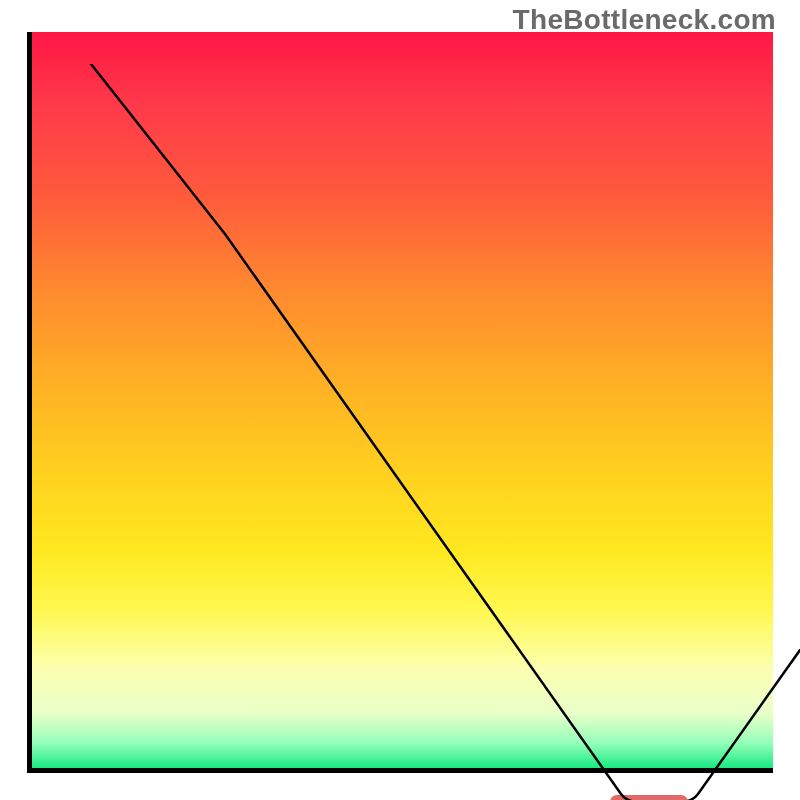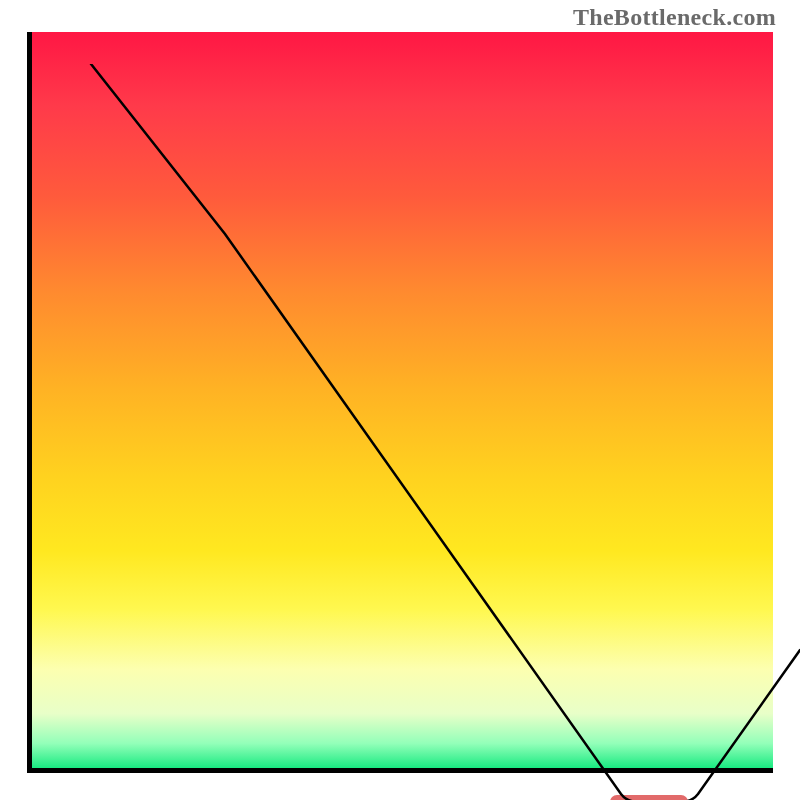--- a/index.html
+++ b/index.html
@@ -12,22 +12,22 @@
   }
   .container {
     position: relative;
     width: 800px;
     height: 800px;
   }
   .watermark {
     position: absolute;
     top: 4px;
     right: 24px;
-    font-family: Liberation Serif, serif;
-    font-size: 24px;
+    font-family: Liberation Sans, sans-serif;
+    font-size: 28px;
     font-weight: 600;
     color: #6a6a6a;
     letter-spacing: 0.3px;
     z-index: 10;
   }
   .plot-frame {
     position: absolute;
     left: 27px;
     top: 32px;
     width: 746px;

